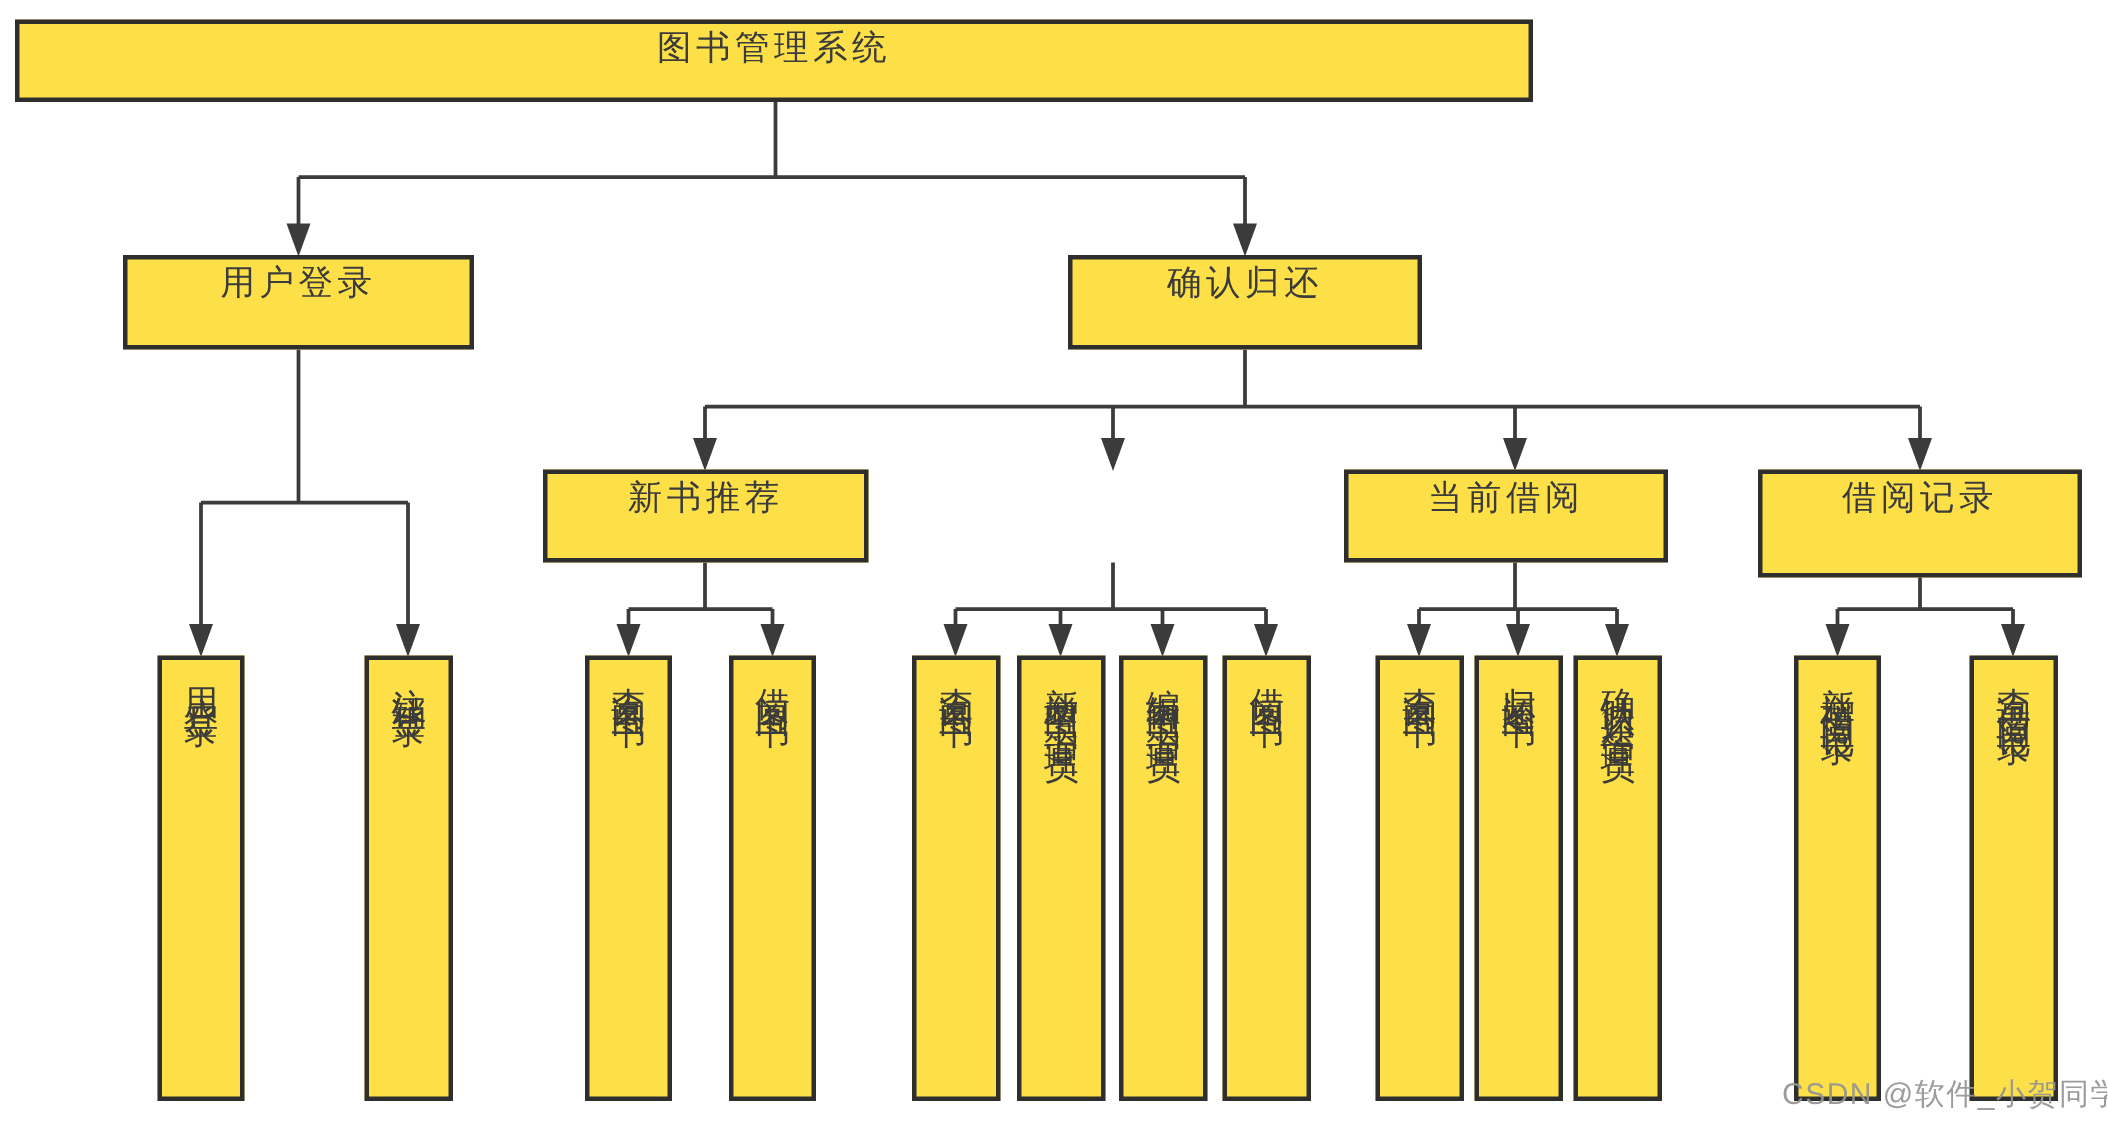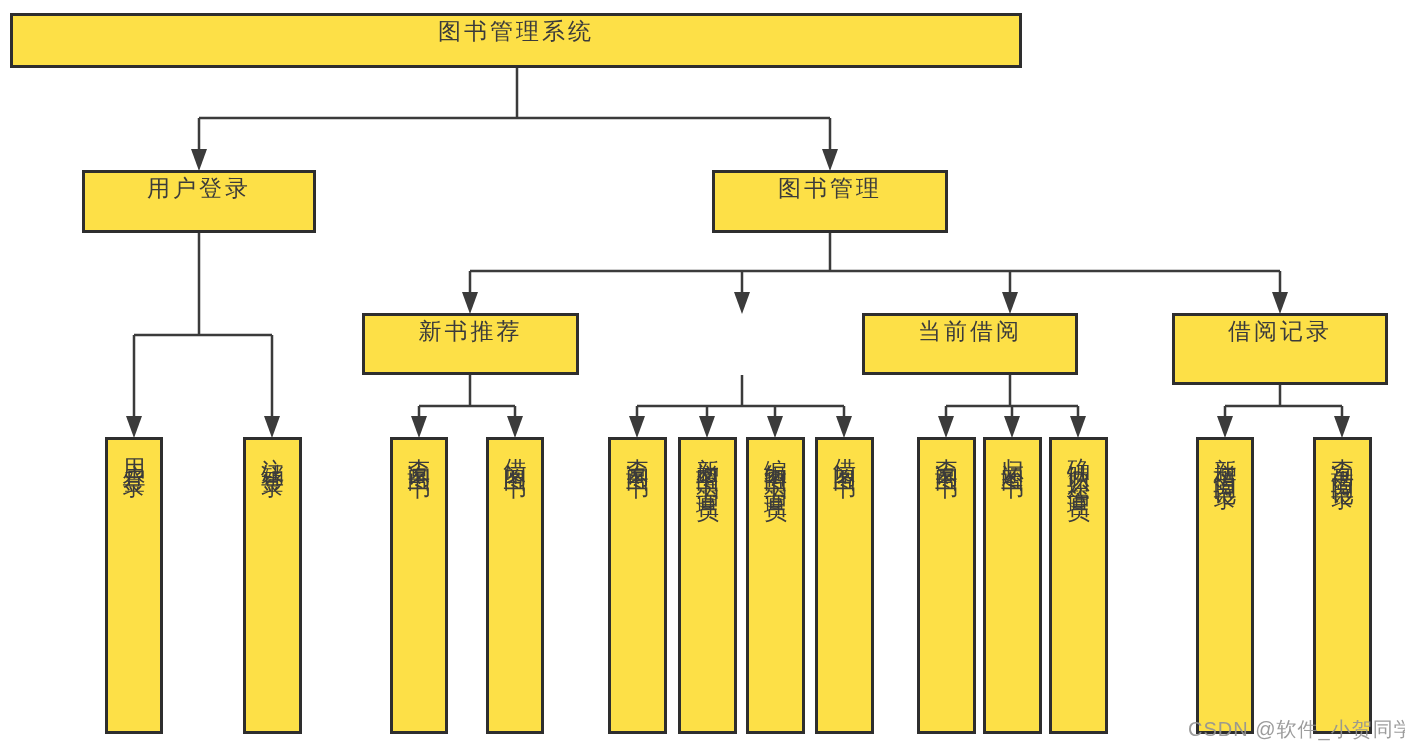--- a/index.html
+++ b/index.html
@@ -83,27 +83,27 @@
   </svg>
 
   <div class="node" style="left:10px; top:13px; width:1012px; height:55px;">
     <span>图书管理系统</span>
   </div>
 
   <div class="node" style="left:82px; top:170px; width:234px; height:63px;">
     <span>用户登录</span>
   </div>
   <div class="node" style="left:712px; top:170px; width:236px; height:63px;">
-    <span>图书管理</span>
+    <span>确认归还</span>
   </div>
 
   <div class="node" style="left:362px; top:313px; width:217px; height:62px;">
     <span>新书推荐</span>
   </div>
-  <div class="node" style="left:862px; top:313px; width:216px; height:62px;">
+  <div class="node" style="left:896px; top:313px; width:216px; height:62px;">
     <span>当前借阅</span>
   </div>
   <div class="node" style="left:1172px; top:313px; width:216px; height:72px;">
     <span>借阅记录</span>
   </div>
 
   <div class="node leaf" style="left:105px; top:437px; width:58px; height:297px;">
     <span>用户登录</span>
   </div>
   <div class="node leaf" style="left:243px; top:437px; width:59px; height:297px;">

